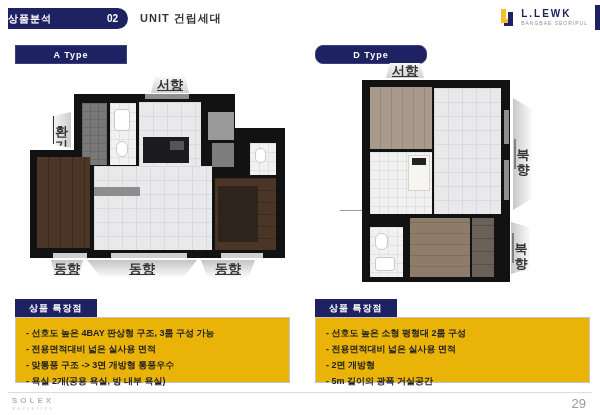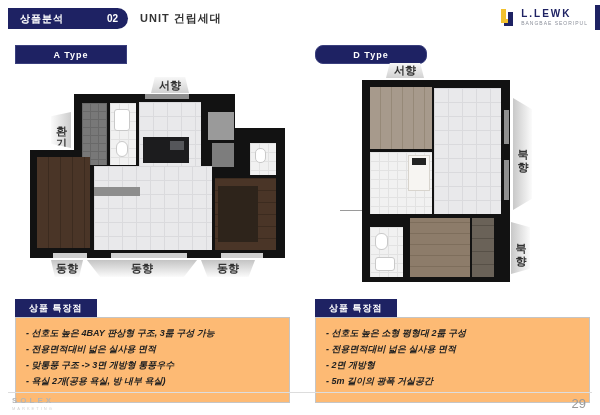--- a/index.html
+++ b/index.html
@@ -3,21 +3,21 @@
 <meta charset="utf-8">
 <style>
   * { margin:0; padding:0; box-sizing:border-box; }
   body { font-family:"Liberation Sans", sans-serif; background:#fff; }
   .slide { position:relative; width:600px; height:415px; background:#fff; overflow:hidden; }
 
   
   .hdr-bar { position:absolute; left:8px; top:8px; width:120px; height:21px;
     background:#1e2263; border-radius:0 11px 11px 0; color:#fff;
     display:flex; align-items:center; }
-  .hdr-label { font-size:10px; font-weight:bold; margin-left:12px; letter-spacing:1px; }
+  .hdr-label { font-size:10px; font-weight:bold; margin-left:0; letter-spacing:1px; }
   .hdr-num { position:absolute; right:10px; font-size:10px; font-weight:bold; }
   .hdr-title { position:absolute; left:140px; top:11px; font-size:11px; font-weight:bold; color:#333; letter-spacing:1px; }
   .corner-bar { position:absolute; right:0; top:5px; width:5px; height:25px; background:#1e2263; }
 
   .logo { position:absolute; right:12px; top:8px; display:flex; align-items:flex-start; gap:5px; }
   .logo-icon { position:relative; width:16px; height:19px; }
   .logo-icon .y1 { position:absolute; left:1px; top:1px; width:5px; height:13px; background:#f2c12e; }
   .logo-icon .y2 { position:absolute; left:1px; top:11px; width:9px; height:4px; background:#f2c12e; }
   .logo-icon .n1 { position:absolute; left:8px; top:4px; width:5px; height:12px; background:#1e2263; }
   .logo-icon .n2 { position:absolute; left:4px; top:15px; width:9px; height:3px; background:#1e2263; }
@@ -48,32 +48,32 @@
   .wood-light { background:repeating-linear-gradient(90deg,#a79a8c 0 10px,#968978 10px 11px); }
   .wood-mid { background:repeating-linear-gradient(0deg,#8d7c6a 0 10px,#7e6e5c 10px 11px); }
   .wardrobe { background:repeating-linear-gradient(0deg,#6a6258 0 12px,#575047 12px 13px); }
   .counter { background:#1c1c1e; }
   .fixture { background:#fff; border:1px solid #c9c9c9; border-radius:3px; }
   .win { background:#cfcfcf; }
   .win-dk { background:#8f8f8f; }
 
   
   .flag { position:absolute; display:flex; align-items:center; justify-content:center;
-    font-size:11px; font-weight:bold; color:#333; }
+    font-size:13px; font-weight:bold; color:#333;text-decoration:underline; }
   .flag-top { background:linear-gradient(180deg,#f7f7f7,#d2d2d2); clip-path:polygon(10% 0,90% 0,100% 100%,0 100%); }
   .flag-bottom { background:linear-gradient(180deg,#c4c4c4,#fbfbfb); clip-path:polygon(0 0,100% 0,88% 100%,12% 100%); }
   .flag-left { background:linear-gradient(270deg,#cccccc,#fbfbfb); clip-path:polygon(0 12%,100% 0,100% 100%,0 88%);
     writing-mode:vertical-rl; text-orientation:upright; letter-spacing:1px; }
   .flag-right { background:linear-gradient(90deg,#c8c8c8,#fbfbfb); clip-path:polygon(0 0,100% 10%,100% 90%,0 100%);
     writing-mode:vertical-rl; text-orientation:upright; letter-spacing:2px; }
 
   
   .feat-title { position:absolute; height:18px; background:#1e2263; color:#fff; font-size:9px; font-weight:bold;
     display:flex; align-items:center; justify-content:center; letter-spacing:1px; padding:0 14px; }
-  .feat-box { position:absolute; width:275px; height:86px; border:1px solid #c5c5c5; background:#fdba74; padding:7px 10px;font-style:italic; }
+  .feat-box { position:absolute; width:275px; height:66px; border:1px solid #c5c5c5; background:#eab308; padding:7px 10px; }
   .feat-box li { list-style:none; font-size:9px; color:#222; line-height:16px; white-space:nowrap; font-weight:bold; }
 
   
   .foot-line { position:absolute; left:8px; right:8px; top:392px; height:1px; background:#ddd; }
   .foot-brand { position:absolute; left:12px; top:396px; font-size:8px; letter-spacing:3px; color:#b5b5b5; font-weight:bold; }
   .foot-brand-sub { position:absolute; left:12px; top:406px; font-size:4px; letter-spacing:2px; color:#d2d2d2; }
   .foot-page { position:absolute; right:14px; top:396px; font-size:13px; color:#999; }
 </style>
 </head>
 <body>

